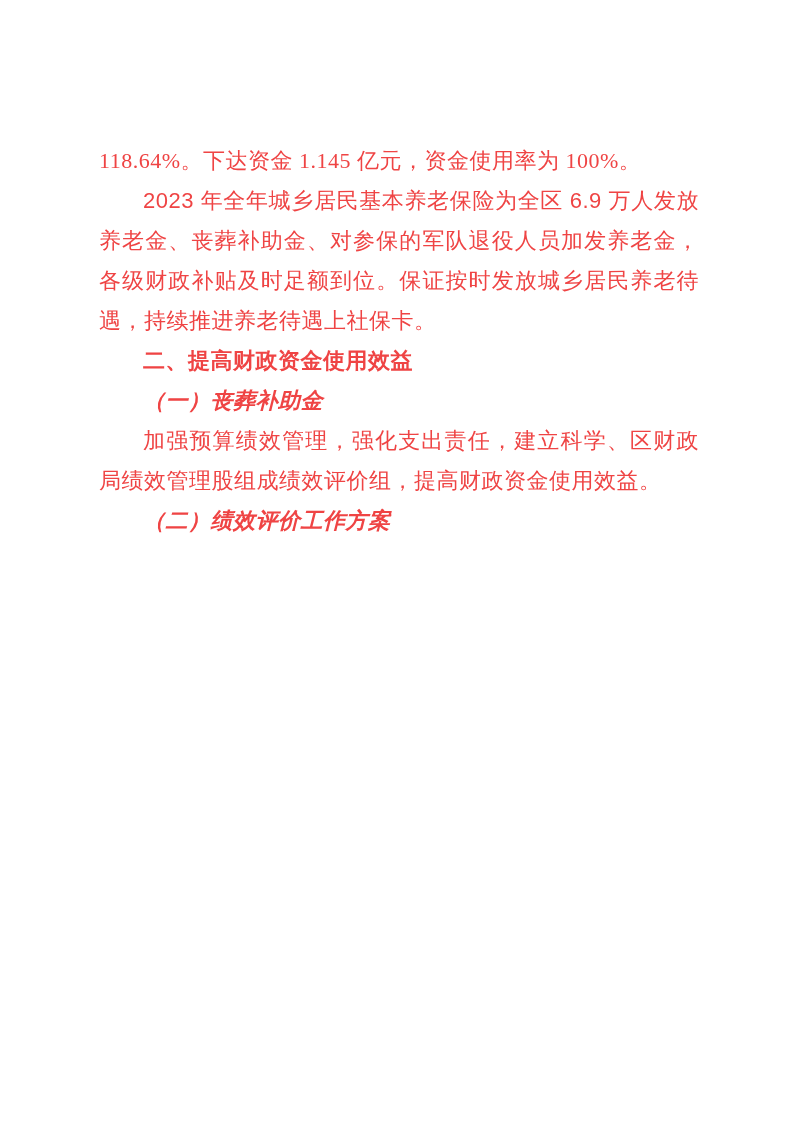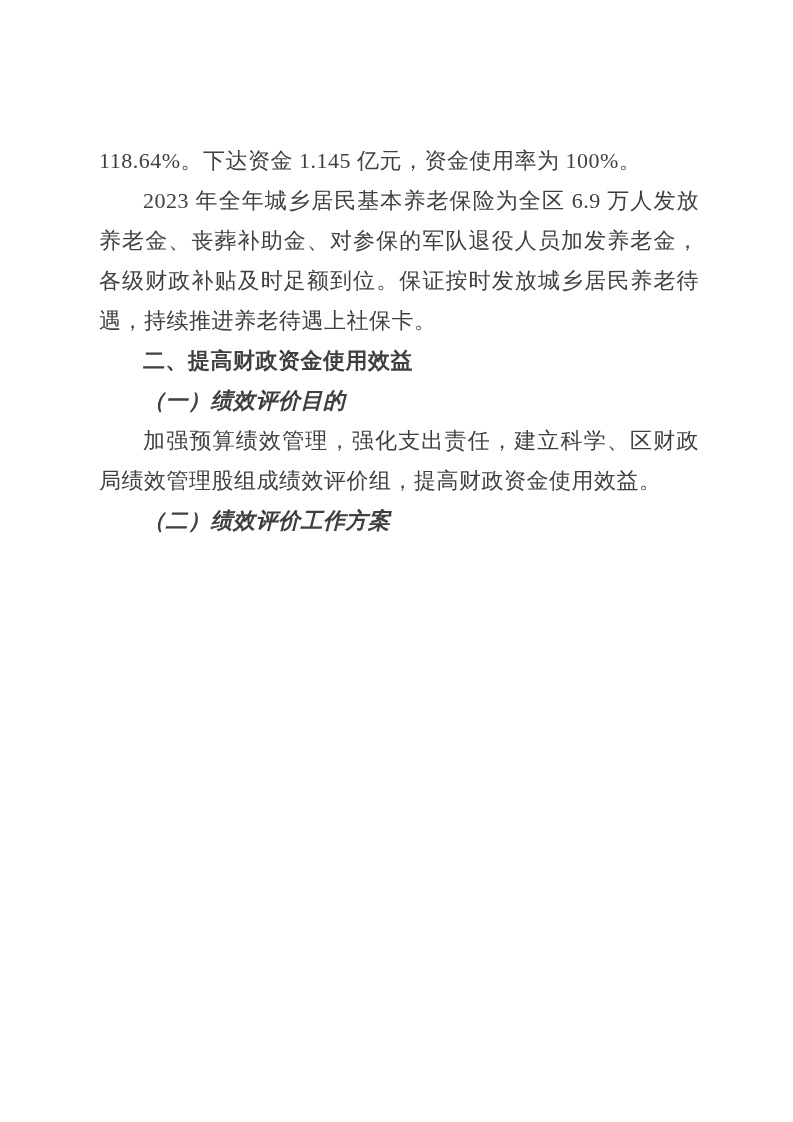--- a/index.html
+++ b/index.html
@@ -7,37 +7,37 @@
     padding: 0;
     background: #ffffff;
   }
   .page {
     position: relative;
     width: 711px;
     height: 1122px;
     background: #ffffff;
     overflow: hidden;
     font-family: "Liberation Serif", "DejaVu Serif", serif;
-    color: #404040;
+    color: #ef4444;
   }
   .content {
     position: absolute;
     left: 99px;
     top: 141px;
     width: 600px;
   }
   .content p {
     margin: 0;
     padding: 0;
     font-size: 22px;
     line-height: 40px;
     letter-spacing: 0.5px;
   }
   .body-para {
-    font-family: Liberation Serif, serif;
+    font-family: Liberation Sans, sans-serif;
     font-weight: normal;
     text-align: justify;
     text-indent: 2em;
   }
   .body-continuation {
     font-family: "Liberation Serif", "DejaVu Serif", serif;
     font-weight: normal;
     text-align: justify;
     text-indent: 0;
   }
@@ -56,17 +56,17 @@
   }
 </style>
 </head>
 <body>
 
 <div class="page">
   <div class="content">
     <p class="body-continuation">118.64%。下达资金 1.145 亿元，资金使用率为 100%。</p>
     <p class="body-para">2023 年全年城乡居民基本养老保险为全区 6.9 万人发放养老金、丧葬补助金、对参保的军队退役人员加发养老金，各级财政补贴及时足额到位。保证按时发放城乡居民养老待遇，持续推进养老待遇上社保卡。</p>
     <p class="section-heading">二、提高财政资金使用效益</p>
-    <p class="subsection-heading">（一）绩效评价目的</p>
+    <p class="subsection-heading">（一）丧葬补助金</p>
     <p class="body-para">加强预算绩效管理，强化支出责任，建立科学、区财政局绩效管理股组成绩效评价组，提高财政资金使用效益。</p>
     <p class="subsection-heading">（二）绩效评价工作方案</p>
   </div>
 </div>
 
 </body></html>

